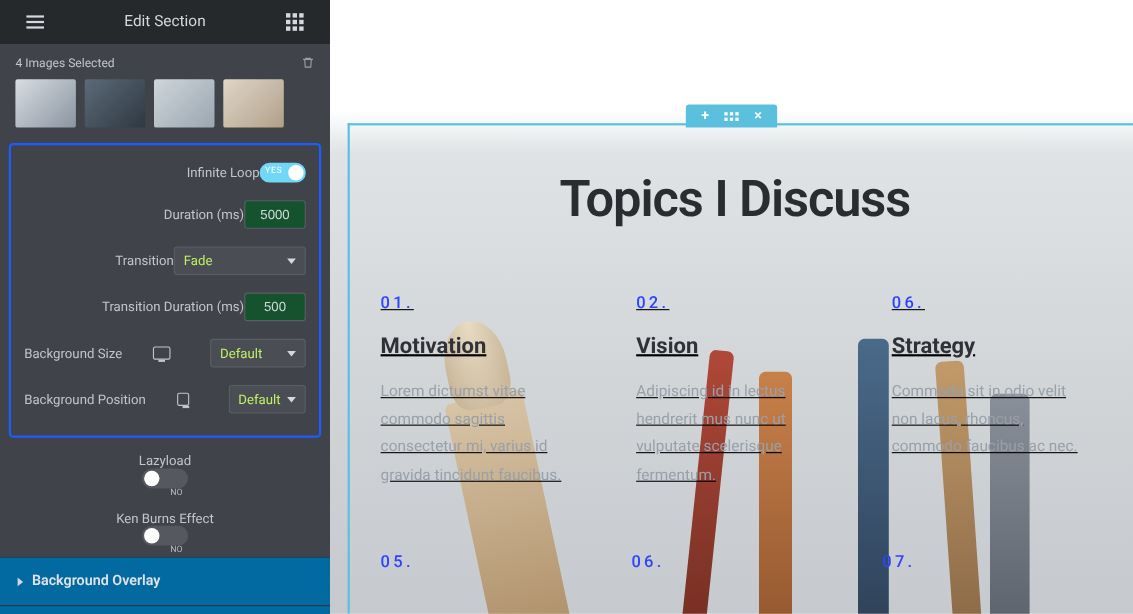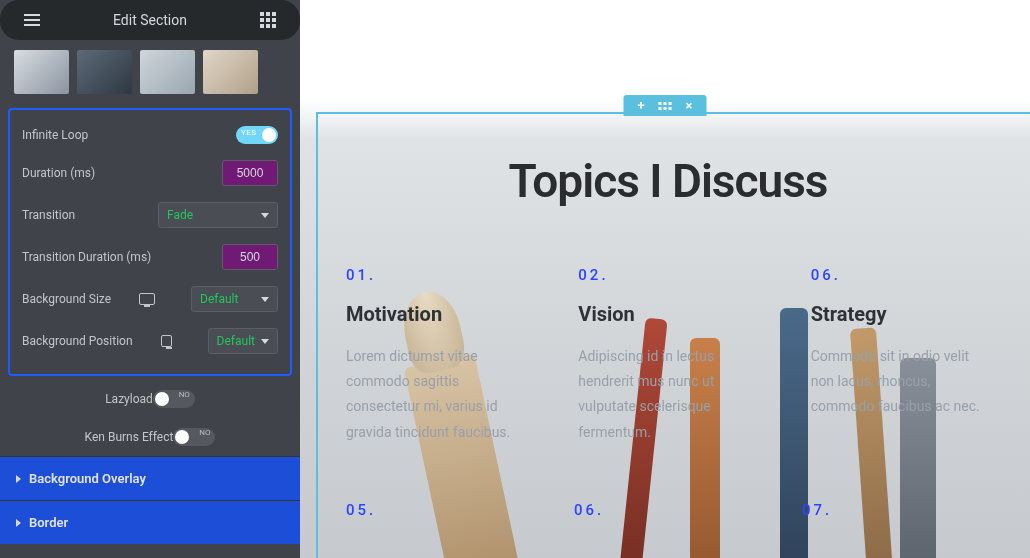--- a/index.html
+++ b/index.html
@@ -1,59 +1,59 @@
 <!DOCTYPE html>
 <html><head>
 <meta charset="utf-8">
 <style>
 * { box-sizing: border-box; margin: 0; padding: 0; }
 body { font-family: -apple-system, BlinkMacSystemFont, 'Segoe UI', Roboto, sans-serif; width: 1030px; height: 558px; overflow: hidden; display: flex; background: #fff; }
 
 .sidebar { width: 300px; background: #404349; color: #d5d8dc; display: flex; flex-direction: column; height: 558px; position: relative; }
-.sidebar-header { height: 40px; background: #26292c; display: flex; align-items: center; justify-content: space-between; padding: 0 24px; border-radius: 19px; }
+.sidebar-header { height: 40px; background: #26292c; display: flex; align-items: center; justify-content: space-between; padding: 0 24px; }
 .hamburger { display: flex; flex-direction: column; gap: 3px; cursor: pointer; }
 .hamburger span { width: 16px; height: 2px; background: #d5d8dc; }
 .header-title { font-size: 14px; color: #d5d8dc; }
 .header-grid { display: grid; grid-template-columns: repeat(3, 4px); grid-template-rows: repeat(3, 4px); gap: 2px; }
 .header-grid span { background: #d5d8dc; }
 
 .sidebar-body { flex: 1; overflow-y: auto; }
 
 .images-row { padding: 10px 14px; }
 .images-head { display: flex; justify-content: space-between; align-items: center; font-size: 11px; margin-bottom: 8px; color:#c2c6cb; }
 .trash-icon { width: 12px; height: 14px; opacity: .7; }
 .thumbs { display: flex; gap: 8px; }
 .thumb { width: 55px; height: 44px; background: linear-gradient(135deg,#b8c4cc,#7a8896); border-radius: 2px; }
 .thumb:nth-child(1){ background: linear-gradient(135deg,#d8dde2,#8a94a0);}
 .thumb:nth-child(2){ background: linear-gradient(135deg,#5c6a78,#2e3842);}
 .thumb:nth-child(3){ background: linear-gradient(135deg,#cfd6db,#9aa6b0);}
 .thumb:nth-child(4){ background: linear-gradient(135deg,#e0d6c8,#b0a088);}
 
 .highlight-box { border: 2px solid #1e5cff; border-radius: 4px; margin: 4px 8px; padding: 8px 6px 12px 6px; }
-.control-row { display: flex; align-items: center; justify-content: space-between; padding: 8px 6px; font-size: 12px; color:#c2c6cb; }
+.control-row { display: flex; align-items: center; justify-content: flex-end; padding: 8px 6px; font-size: 12px; color:#c2c6cb; }
 .control-row label { flex: 0 0 auto; }
 .toggle { width: 42px; height: 18px; background: #71d7f7; border-radius: 10px; position: relative; }
 .toggle .knob { position: absolute; right: 2px; top: 2px; width: 14px; height: 14px; background: #fff; border-radius: 50%; }
 .toggle .yes { position: absolute; left: 5px; top: 2px; font-size: 8px; color: #fff; letter-spacing: .5px;}
 .toggle-off { width: 42px; height: 18px; background: #55585e; border-radius: 10px; position: relative; }
 .toggle-off .knob { position: absolute; left: 2px; top: 2px; width: 14px; height: 14px; background: #fff; border-radius: 50%; }
-.toggle-off .no { position: absolute; right: 5px; top: 0; font-size: 8px; color: #bbb; }
-
-.num-input { width: 56px; height: 26px; background: #701a75; border: 1px solid #5a5e65; color: #d5d8dc; font-size: 12px; text-align: center; border-radius: 3px; }
-.select { background: #4a4d53; border: 1px solid #5a5e65; color: #22c55e; font-size: 12px; border-radius: 3px; height: 26px; display: flex; align-items: center; justify-content: space-between; padding: 0 8px; cursor: pointer; }
+.toggle-off .no { position: absolute; right: 5px; top: 17px; font-size: 8px; color: #bbb; }
+
+.num-input { width: 56px; height: 26px; background: #14532d; border: 1px solid #5a5e65; color: #d5d8dc; font-size: 12px; text-align: center; border-radius: 3px; }
+.select { background: #4a4d53; border: 1px solid #5a5e65; color: #bef264; font-size: 12px; border-radius: 3px; height: 26px; display: flex; align-items: center; justify-content: space-between; padding: 0 8px; cursor: pointer; }
 .select.small { width: 120px; }
 .select.wide { flex: 1; margin-left: 8px; }
 .caret { width: 0; height: 0; border-left: 4px solid transparent; border-right: 4px solid transparent; border-top: 5px solid #d5d8dc; margin-left: 6px;}
 .device-icon { display: inline-flex; width: 16px; height: 12px; border: 1px solid #c2c6cb; border-radius: 2px; margin: 0 6px; position: relative; }
 .device-icon::after { content:''; position:absolute; bottom:-3px; left:4px; width:6px; height:2px; background:#c2c6cb; }
 .row-inline { display:flex; align-items:center; flex:1;gap:22px; }
 
-.plain-row { display: flex; align-items: center; justify-content: center; padding: 10px 14px; font-size: 12px; color:#c2c6cb; }
-
-.accordion { border-top: 1px solid #32353a; padding: 14px 16px; font-size: 13px; font-weight: 600; color:#e1e3e6; display:flex; align-items:center; gap:8px; background:#1d4ed8;}
+.plain-row { display: flex; align-items: center; justify-content: flex-end; padding: 10px 14px; font-size: 12px; color:#c2c6cb;flex-direction:column; }
+
+.accordion { border-top: 1px solid #32353a; padding: 14px 16px; font-size: 13px; font-weight: 600; color:#e1e3e6; display:flex; align-items:center; gap:8px; background:#0369a1;}
 .accordion .chev { width:0; height:0; border-top:4px solid transparent; border-bottom:4px solid transparent; border-left:5px solid #d5d8dc;}
 
 .collapse-handle { position: absolute; right: -18px; top: 310px; width: 18px; height: 44px; background: #33363b; display:flex; align-items:center; justify-content:center; border-radius:0 3px 3px 0; cursor:pointer;}
 .collapse-handle .chv { width:0; height:0; border-top:5px solid transparent; border-bottom:5px solid transparent; border-right:6px solid #d5d8dc;}
 
 .preview { flex:1; position:relative; background: linear-gradient(180deg, #ffffff 0%, #ffffff 18%, #dfe3e6 25%, #d2d6d9 60%, #c6cace 100%); overflow:hidden;}
 .section-handle { position:absolute; top:95px; left:50%; transform:translateX(-50%); display:flex; align-items:center; gap:14px; background:#5bc0de; padding:4px 14px; border-radius:3px 3px 0 0; }
 .section-handle span { color:#fff; font-size:13px; font-weight:bold; line-height:1; }
 .section-handle .dots { display:grid; grid-template-columns:repeat(3,3px); grid-template-rows:repeat(2,3px); gap:2px;}
 .section-handle .dots i { background:#fff; }
@@ -62,21 +62,21 @@
 .brush { position:absolute; bottom:0; background:linear-gradient(180deg,#c9a878,#7a5a3a); border-radius:6px 6px 2px 2px;}
 .brush.b1 { left:90px; width:72px; height:260px; background:linear-gradient(180deg,#d8c4a6,#a88860); transform:rotate(-12deg);}
 .brush.b1::before { content:''; position:absolute; top:-70px; left:8px; width:56px; height:80px; background:radial-gradient(ellipse at top,#e8dcc4,#c4b092); border-radius:50% 50% 30% 30%;}
 .brush.b2 { left:290px; width:22px; height:300px; background:linear-gradient(180deg,#b04838,#6a2a20); transform:rotate(6deg);}
 .brush.b3 { left:350px; width:30px; height:280px; background:linear-gradient(180deg,#c8804a,#8a502a);}
 .brush.b4 { left:440px; width:28px; height:310px; background:linear-gradient(180deg,#4a6a8a,#2a3a50);}
 .brush.b5 { left:520px; width:26px; height:290px; background:linear-gradient(180deg,#c29a6a,#806040); transform:rotate(-4deg);}
 .brush.b6 { left:560px; width:36px; height:260px; background:linear-gradient(180deg,#8a909a,#505862);}
 
 .page-title { font-size: 46px; font-weight: 600; color:#2a2c30; text-align:center; margin-bottom: 58px; letter-spacing:-1px;}
-.cols { display:flex; gap: 53px; }
+.cols { display:flex; gap: 53px; text-decoration: underline; }
 .col { flex:1; }
 .num { color:#2a44ff; font-size:15px; letter-spacing:3px; font-weight:500; margin-bottom:18px;}
 .col-title { font-size:20px; font-weight:700; color:#2f3136; margin-bottom:18px;}
 .col-text { font-size:14px; color:#98a0aa; line-height:1.8;}
 .nums-bottom { display:flex; gap:40px; margin-top:56px;}
 .nums-bottom .num { flex:1; margin:0;}
 </style>
 </head>
 <body>
 
@@ -96,20 +96,26 @@
         <span></span>
         <span></span>
         <span></span>
         <span></span>
         <span></span>
       </div>
   </div>
 
   <div class="sidebar-body">
     <div class="images-row">
+      <div class="images-head">
+        <span>4 Images Selected</span>
+        <svg class="trash-icon" viewBox="0 0 24 24" fill="none" stroke="#c2c6cb" stroke-width="2">
+            <path d="M3 6h18M8 6V4h8v2M6 6l1 14h10l1-14"></path>
+          </svg>
+      </div>
       <div class="thumbs">
         <div class="thumb"></div>
         <div class="thumb"></div>
         <div class="thumb"></div>
         <div class="thumb"></div>
       </div>
     </div>
 
     <div class="highlight-box">
       <div class="control-row">

